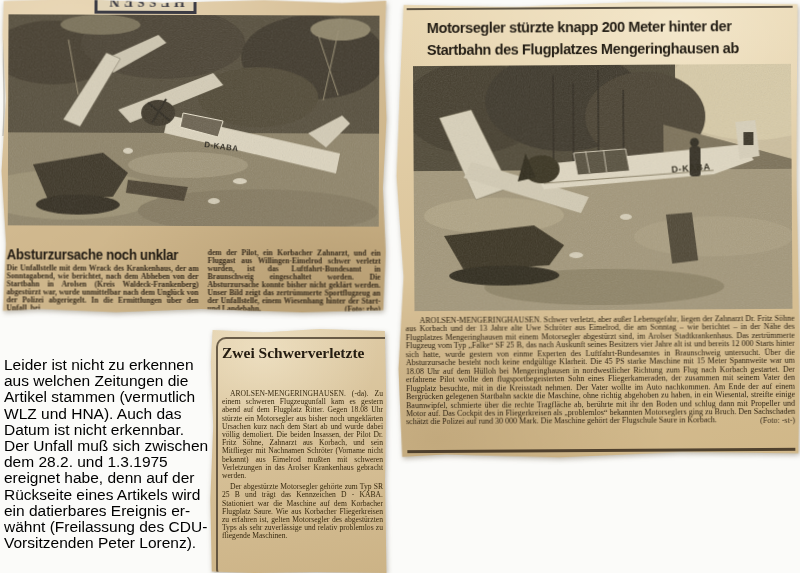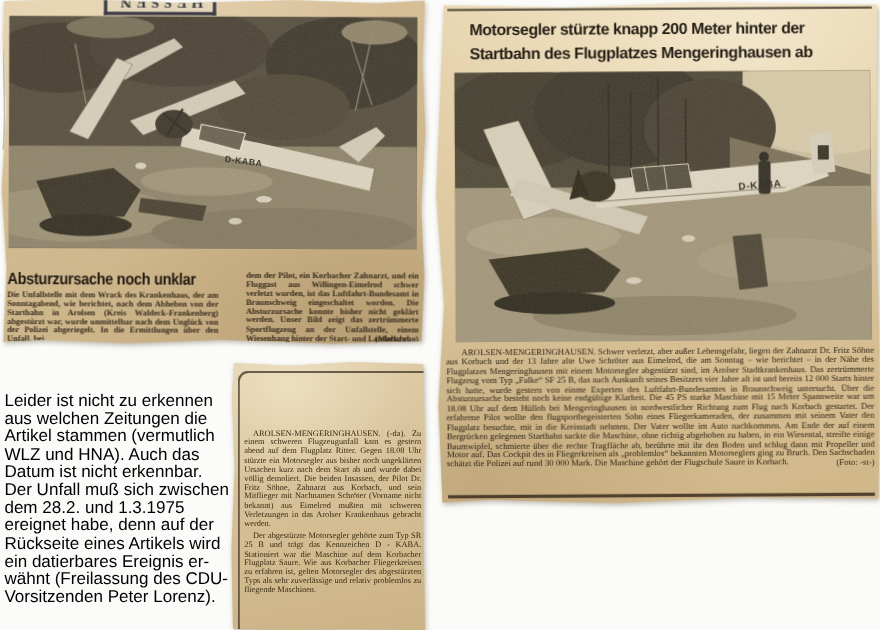--- a/index.html
+++ b/index.html
@@ -13,21 +13,21 @@
       radial-gradient(120% 80% at 18% 8%, rgba(255,246,222,.4), transparent 60%),
       radial-gradient(90% 60% at 85% 92%, rgba(110,82,45,.20), transparent 70%),
       linear-gradient(160deg,#ddc6a0,#d0b88e 55%,#c8af82);
     clip-path:polygon(0.8% 1.2%,18% .4%,42% 1.6%,68% .6%,88% 1.4%,99.4% .6%,98.9% 18%,99.6% 38%,98.7% 60%,99.5% 80%,98.9% 98.6%,78% 99.4%,52% 98.4%,30% 99.5%,10% 98.6%,.9% 99.2%,1.6% 78%,.4% 55%,1.5% 32%,.6% 12%);}
   .masthead{position:absolute;left:94px;top:0;width:96px;height:13px;border:3px solid #3b3b44;
       border-top:none;overflow:hidden;text-align:center;background:#e2d5b8;}
   .masthead span{display:inline-block;transform:rotate(180deg) translateY(7px);
       font:bold 14px "Liberation Serif",serif;letter-spacing:4px;color:#3b3b44;}
   .photoframe{position:absolute;background:#7d7460;overflow:hidden;}
   #ph1{left:8px;top:17px;width:371px;height:211px;}
-  #c1 .cols{position:absolute;left:7px;top:248px;width:374px;display:flex;gap:25px;}
+  #c1 .cols{position:absolute;left:7px;top:248px;width:374px;display:flex;gap:9px;align-items:flex-end;}
   .headline1{font-family:"Liberation Sans",sans-serif;font-weight:700;font-size:15px;
       white-space:nowrap;transform:scaleX(.88);transform-origin:left;letter-spacing:-.3px;
       color:#201a12;margin-bottom:2px;}
   .newsbody{font-family:"Liberation Serif",serif;font-size:7.6px;line-height:8.1px;
       font-weight:700;text-align:justify;color:#362b1c;}
   .col1{width:192px;}
   .col2{width:173px;padding-top:1px;}
   .credit{text-align:right;margin-top:-8px;font-weight:700;}
   
   #note{position:absolute;left:4px;top:357px;width:232px;
@@ -122,21 +122,21 @@
         </svg>
       </div>
 
       <div class="cols">
         <div class="col1">
           <div class="headline1">Absturzursache noch unklar</div>
           <div class="newsbody">Die Unfallstelle mit dem Wrack des Krankenhaus, der am Sonntagabend, wie berichtet, nach dem Abheben von der Startbahn in Arolsen (Kreis Waldeck-Frankenberg) abgestürzt war, wurde unmittelbar nach dem Unglück von der Polizei abgeriegelt. In die Ermittlungen über den Unfall, bei</div>
         </div>
         <div class="col2">
           <div class="newsbody">dem der Pilot, ein Korbacher Zahnarzt, und ein Fluggast aus Willingen-Eimelrod schwer verletzt wurden, ist das Luftfahrt-Bundesamt in Braunschweig eingeschaltet worden. Die Absturzursache konnte bisher nicht geklärt werden. Unser Bild zeigt das zertrümmerte Sportflugzeug an der Unfallstelle, einem Wiesenhang hinter der Start- und Landebahn.</div>
-          <div class="newsbody credit">(Mark: rbo)</div>
+          <div class="newsbody credit">(Foto: rbo)</div>
         </div>
       </div>
     </div>
   </div>
 
   <div id="note">Leider ist nicht zu erkennen
 aus welchen Zeitungen die
 Artikel stammen (vermutlich
 WLZ und HNA). Auch das
 Datum ist nicht erkennbar.
@@ -145,20 +145,21 @@
 ereignet habe, denn auf der
 Rückseite eines Artikels wird
 ein datierbares Ereignis er-
 wähnt (Freilassung des CDU-
 Vorsitzenden Peter Lorenz).</div>
 
   <div class="wrap" id="c2">
     <div class="paper">
       <div class="artbox"></div>
       <div class="headline2">
+        <div>Zwei Schwerverletzte</div>
       </div>
       <div class="body">
         <p>AROLSEN-MENGERINGHAUSEN. (-da). Zu einem schweren Flugzeugunfall kam es gestern abend auf dem Flugplatz Ritter. Gegen 18.08 Uhr stürzte ein Motorsegler aus bisher noch ungeklärten Ursachen kurz nach dem Start ab und wurde dabei völlig demoliert. Die beiden Insassen, der Pilot Dr. Fritz Söhne, Zahnarzt aus Korbach, und sein Mitflieger mit Nachnamen Schröter (Vorname nicht bekannt) aus Eimelrod mußten mit schweren Verletzungen in das Arolser Krankenhaus gebracht werden.</p>
         <p>Der abgestürzte Motorsegler gehörte zum Typ SR 25 B und trägt das Kennzeichen D - KABA. Stationiert war die Maschine auf dem Korbacher Flugplatz Saure. Wie aus Korbacher Fliegerkreisen zu erfahren ist, gelten Motorsegler des abgestürzten Typs als sehr zuverlässige und relativ problemlos zu fliegende Maschinen.</p>
       </div>
     </div>
   </div>
 
   <div class="wrap" id="c3">
     <div class="paper">

